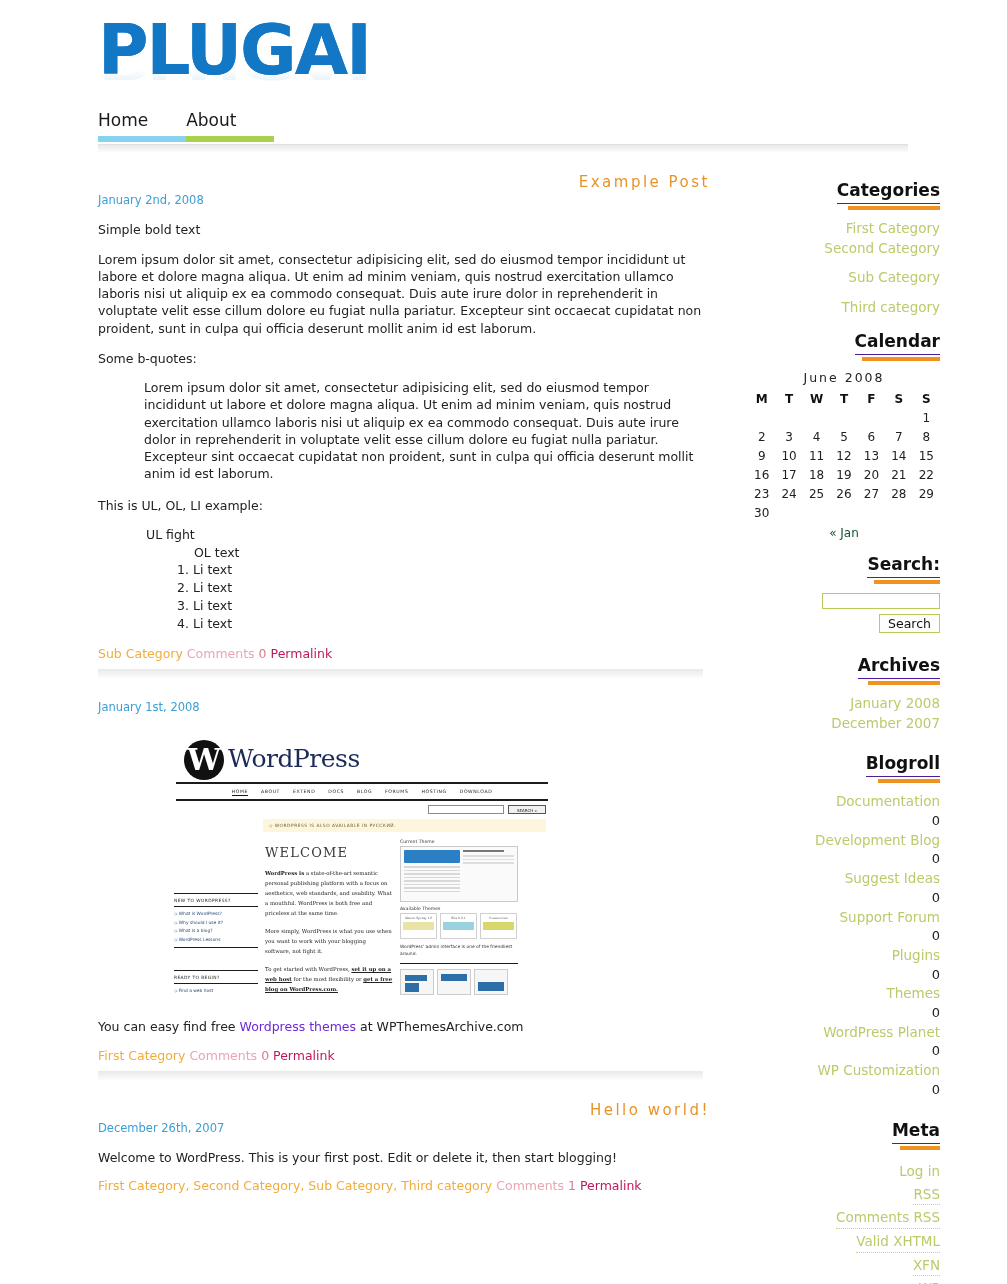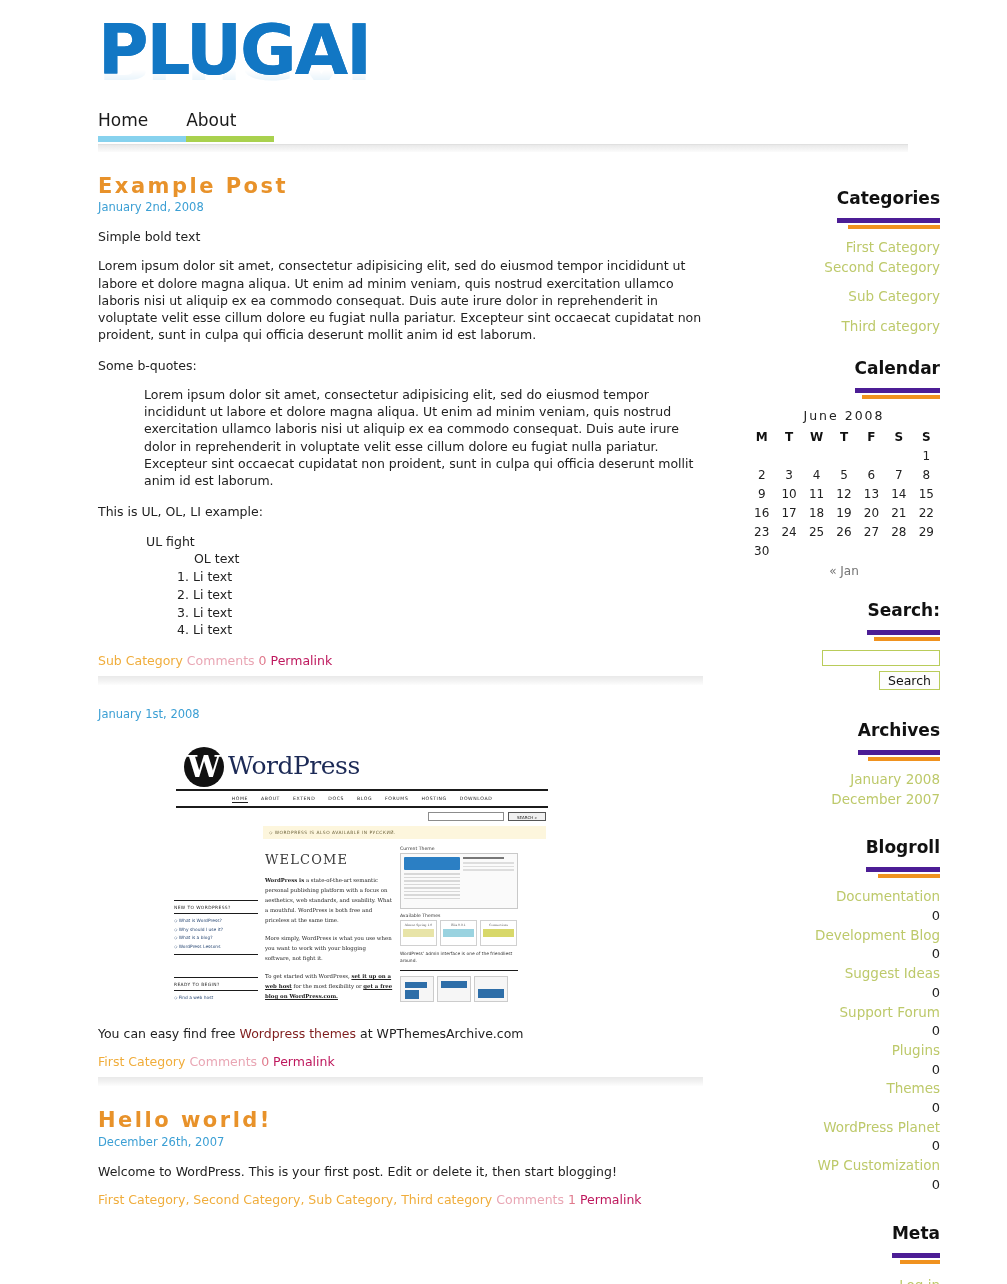--- a/index.html
+++ b/index.html
@@ -66,27 +66,28 @@
   }
 
   
   .columns { display: flex; padding: 0 0 0 98px; }
   .content { width: 612px; padding-top: 22px; }
   .sidebar { width: 192px; margin-left: 38px; padding-top: 20px; text-align: right; }
 
   
   .post { margin-bottom: 4px; }
   .post-title {
-    font-size: 21px;
+    font-size: 15px;
     color: #e8922a;
     letter-spacing: 2.5px;
-    font-weight: bold;
+    font-weight: normal;
     margin: 0 0 2px 0;
     line-height: 1.15;
     cursor: pointer;
+    text-align: right;
   }
   .post-date {
     font-size: 11.5px;
     color: #3b9fd4;
     margin: 0 0 14px 0;
   }
   .post p {
     font-size: 12.5px;
     color: #222;
     line-height: 1.38;
@@ -104,21 +105,21 @@
   .ol-text { margin-left: 96px; }
   .li-list { list-style: decimal; margin: 0; padding-left: 95px; }
   .li-list li { line-height: 1.42; }
 
   .post-meta { font-size: 12.5px; margin: 0 0 8px 0; }
   .post-meta a { text-decoration: none; cursor: pointer; }
   .cat-link { color: #f0ad3c; }
   .comments-link { color: #e9a6b4; }
   .comments-count { color: #e07a8c; }
   .permalink-link { color: #be185d; }
-  .inline-link { color: #7f1d1d; text-decoration: none; cursor: pointer; margin-top: 32px; }
+  .inline-link { color: #6d28d9; text-decoration: none; cursor: pointer; margin-top: 32px; }
 
   .post-sep {
     height: 9px;
     width: 605px;
     background: linear-gradient(180deg, #e9e9e9 0%, #f2f2f2 50%, #fdfdfd 100%);
     margin: 8px 0 22px 0;
   }
 
   
   .wp-shot {
@@ -206,41 +207,41 @@
   .wp-caption { font-size: 4.4px; color: #333; margin-top: 4px; line-height: 1.6; font-family: "DejaVu Sans", sans-serif; }
   .wp-rule { border-top: 1.5px solid #1b1b1b; margin: 6px 0 5px 0; }
   .wp-screens { display: flex; gap: 3px; }
   .wp-screen { width: 34px; height: 26px; border: 1px solid #ccc; background: #f6f6f6; position: relative; overflow:hidden; }
   .wp-screen i { position:absolute; display:block; background:#2e6ea8; }
 
   
   .sb-section { margin-bottom: 6px; }
   .sb-title {
     font-size: 17px; color: #111; font-weight: bold;
-    margin: 16px 0 0 0; padding-bottom: 10px; display: inline-block;
-    border-bottom: 5px solid #4c1d95;
+    margin: 8px 0 0 0; padding-bottom: 3px; display: inline-block;
+    border-bottom: 1px solid #4c1d95;
   }
   .sb-underline { height: 4px; background: #f0921f; margin: 2px 0 9px auto; }
   .sb-link {
     display: block; font-size: 13.5px; color: #bdc96a;
     text-decoration: none; line-height: 1.45; cursor: pointer;
   }
   .sb-link.spaced { margin-top: 10px; }
   .sb-count { font-size: 13px; color: #222; line-height: 1.45; }
   .sb-link.dotted { text-decoration: none; border-bottom: 1px dotted #c9d47e; display:inline-block; }
   .meta-row { line-height: 1.45; }
 
   
   .cal { font-size: 12px; color: #222; margin: 6px 0 2px 0; }
   .cal-caption { text-align: center; letter-spacing: 2px; font-size: 12.5px; margin-bottom: 5px; color: #222; }
   table.cal-table { border-collapse: collapse; width: 100%; }
   table.cal-table th { font-weight: bold; font-size: 12px; padding: 2px 1px; text-align: center; color: #111; }
   table.cal-table td { font-size: 12px; padding: 2.5px 1px; text-align: center; color: #222; }
   .cal-nav { text-align: center; font-size: 12px; margin-top: 4px; }
-  .cal-nav a { color: #737373; text-decoration: none; cursor: pointer; }
+  .cal-nav a { color: #14532d; text-decoration: none; cursor: pointer; }
 
   
   .search-input {
     width: 118px; height: 16px; border: 1px solid #b9cc5a; background: #fff;
     display: block; margin-left: auto; margin-bottom: 5px; font-size: 12px; padding: 0 3px;
     font-family: "DejaVu Sans", sans-serif;
   }
   .search-btn {
     border: 1px solid #b9cc5a; background: #fdfdfd; font-size: 12.5px;
     padding: 1px 8px; display: block; margin-left: auto; cursor: pointer; color: #111;

